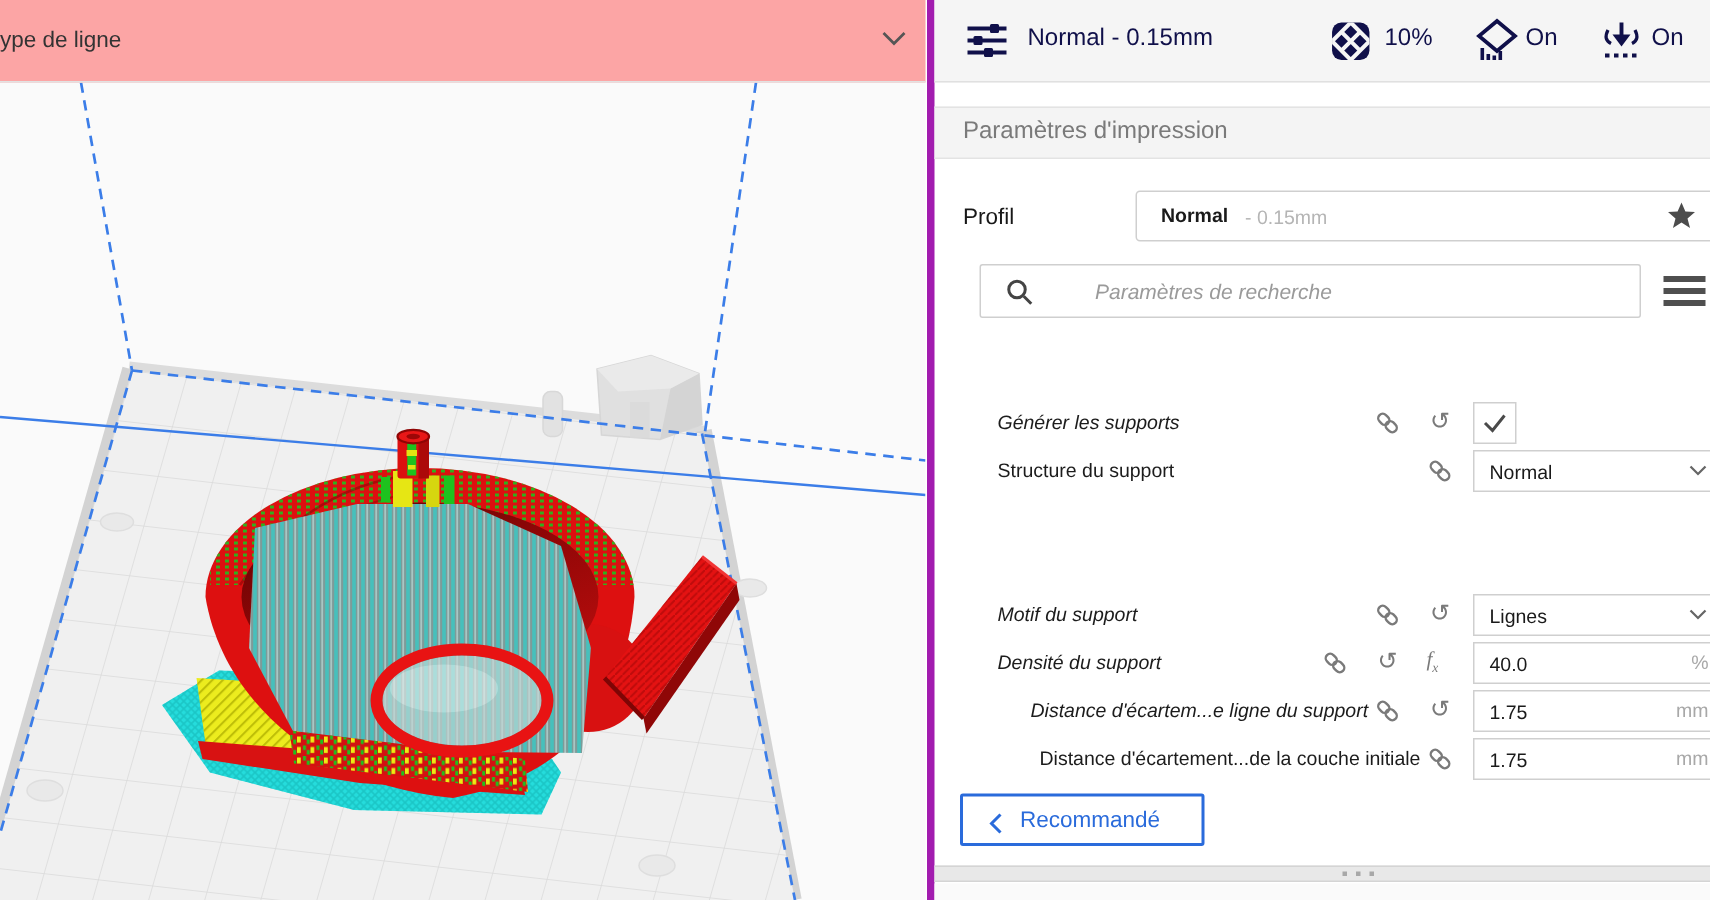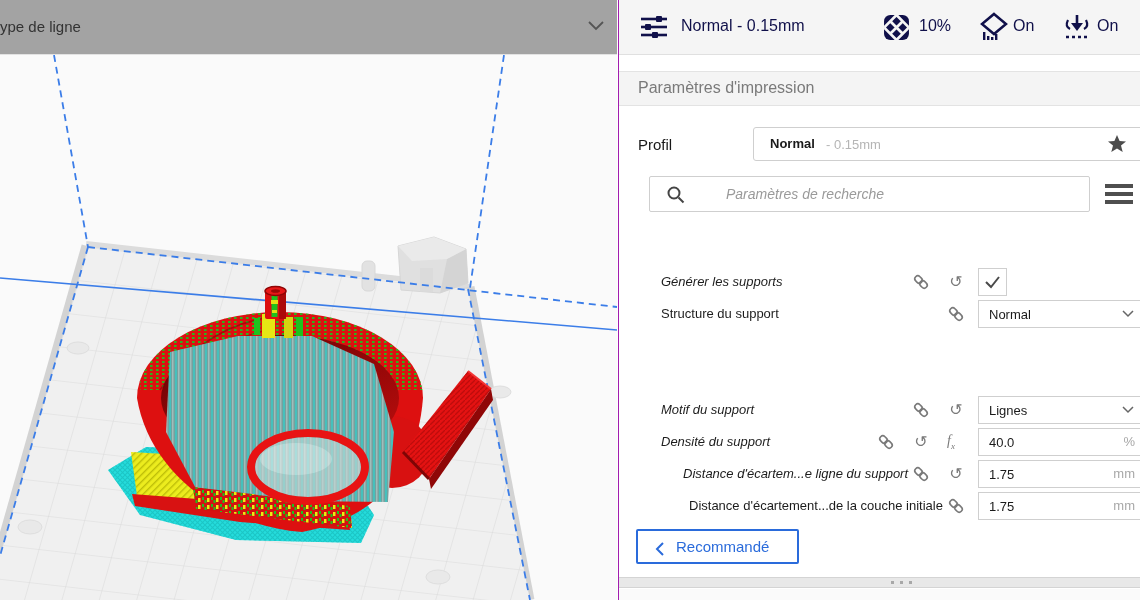--- a/index.html
+++ b/index.html
@@ -1,27 +1,27 @@
 <!DOCTYPE html>
 <html><head>
 <meta charset="utf-8">
 <style>
   * { margin:0; padding:0; box-sizing:border-box; }
   html,body { width:1140px; height:600px; overflow:hidden; font-family:"Liberation Sans", sans-serif; background:#fff; }
   .abs { position:absolute; }
 
   
   #viewport { position:absolute; left:0; top:0; width:617px; height:600px; background:#fafafa; }
-  #view-header { position:absolute; left:0; top:0; width:617px; height:55px; background:#a3a3a3; border-bottom:1px solid #e2e2e2; }
+  #view-header { position:absolute; left:0; top:0; width:617px; height:55px; background:#fca5a5; border-bottom:1px solid #e2e2e2; }
   #view-header .vh-label { position:absolute; left:0px; top:18px; font-size:15px; color:#333; white-space:nowrap; }
   #view-header .vh-chev { position:absolute; left:588px; top:21px; }
   #scene { position:absolute; left:0; top:55px; width:617px; height:545px; }
 
   
-  #panel { position:absolute; left:618px; top:0; width:417px; height:600px; background:#ffffff; border-left:1px solid #a21caf; }
+  #panel { position:absolute; left:618px; top:0; width:417px; height:600px; background:#ffffff; border-left:5px solid #a21caf; }
 
   #setup-bar { position:absolute; left:0; top:0; width:522px; height:55px; background:#f5f5f5; border-bottom:1px solid #e0e0e0; }
   #setup-bar .sb-text { position:absolute; top:17px; font-size:16px; color:#10104a; white-space:nowrap; }
 
   #panel-title-bar { position:absolute; left:0; top:71px; width:522px; height:35px; background:#f4f4f4; border-top:1px solid #e3e3e3; border-bottom:1px solid #e3e3e3; }
   #panel-title-bar span { position:absolute; left:19px; top:7px; font-size:16px; color:#7a7a7a; }
 
   #profile-row-label { position:absolute; left:19px; top:136px; font-size:15px; color:#181818; }
   #profile-select { position:absolute; left:134px; top:127px; width:406px; height:34px; background:#fff; border:1px solid #cfcfcf; border-radius:3px; }
   #profile-select .pv { position:absolute; left:16px; top:8px; font-size:13px; color:#1a1a1a; font-weight:bold; white-space:nowrap; }

